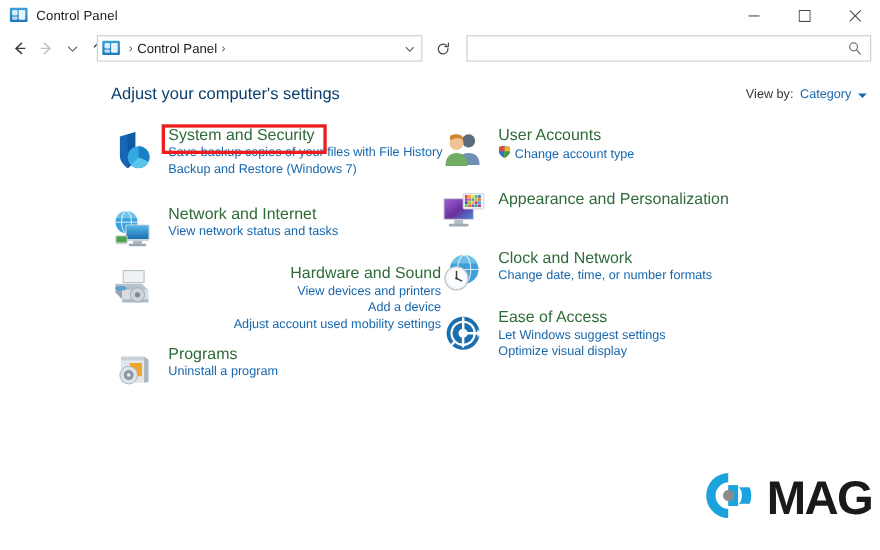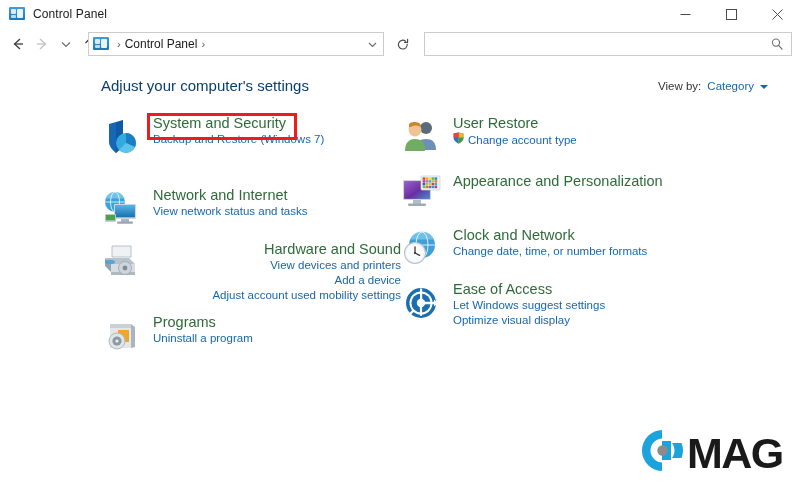--- a/index.html
+++ b/index.html
@@ -179,21 +179,21 @@
   }
   .page-title {
     position: absolute;
     left: 101px; top: 17px;
     font-size: 15px;
     color: #0a3e6e;
     white-space: nowrap;
   }
   .viewby {
     position: absolute;
-    right: 32px; top: 20px;
+    right: 12px; top: 20px;
     display: flex;
     align-items: center;
     gap: 6px;
     font-size: 11.5px;
   }
   .viewby-label { color: #333333; }
   .viewby-value { color: #1767ad; }
   .viewby-caret {
     width: 0; height: 0;
     border-left: 4px solid transparent;
@@ -259,21 +259,21 @@
     pointer-events: none;
     z-index: 20;
   }
 
   
   .watermark {
     position: absolute;
     left: 639px; top: 427px;
     display: flex;
     align-items: center;
-    gap: 1px;
+    gap: 11px;
   }
   .wm-text {
     font-family: "Liberation Sans", sans-serif;
     font-size: 43px;
     font-weight: bold;
     color: #1a1a1a;
     letter-spacing: -1.5px;
     line-height: 44px;
   }
 </style>
@@ -388,20 +388,21 @@
         <svg width="42" height="42" viewBox="0 0 42 42">
           <path d="M8 8 L22 4 L22 26 C22 32 15 37 15 37 C15 37 8 32 8 26 Z" fill="#1667b5"></path>
           <path d="M22 4 L22 26 C22 32 15 37 15 37 L15 6.8 Z" fill="#0d4f94" opacity="0.55"></path>
           <circle cx="25" cy="27" r="10" fill="#33a9e0"></circle>
           <path d="M25 27 L25 17 A10 10 0 0 1 34 31 Z" fill="#1a7fc4"></path>
           <path d="M25 27 L34 31 A10 10 0 0 1 18 34 Z" fill="#5cc3ea"></path>
         </svg>
       </div>
       <div class="cat-body">
         <div class="cat-title">System and Security</div>
+        <a class="cat-link">Save backup copies of your files with File History</a>
         <a class="cat-link">Backup and Restore (Windows 7)</a>
       </div>
     </div>
 
     <div class="cat" style="min-height:44px;">
       <div class="cat-icon">
         <svg width="42" height="42" viewBox="0 0 42 42">
           <circle cx="14" cy="14" r="10" fill="#3aa3dd"></circle>
           <path d="M4.6 10.5 A10 10 0 0 1 23.4 10.5 Z" fill="#7fcbec" opacity="0.8"></path>
           <ellipse cx="14" cy="14" rx="4.5" ry="10" fill="none" stroke="#ffffff" stroke-width="0.9" opacity="0.85"></ellipse>
@@ -474,21 +475,21 @@
       <div class="cat-icon">
         <svg width="42" height="42" viewBox="0 0 42 42">
           <circle cx="25" cy="12" r="6" fill="#5a6b7a"></circle>
           <path d="M15 34 C15 26 19 23 25 23 C31 23 35 26 35 34 Z" fill="#6f90b5"></path>
           <circle cx="14" cy="14" r="6.4" fill="#f0c392"></circle>
           <path d="M4 35 C4 26 8.5 23 14 23 C19.5 23 24 26 24 35 Z" fill="#6fae62"></path>
           <path d="M8 9 C8 5 20 5 20 10 C20 12 18 9 14 9.5 C10 10 9 12 8 11 Z" fill="#c9862f"></path>
         </svg>
       </div>
       <div class="cat-body">
-        <div class="cat-title">User Restore</div>
+        <div class="cat-title">User Accounts</div>
         <a class="cat-link shielded">
           <span class="shield-mini">
             <svg width="11" height="12" viewBox="0 0 11 12">
               <path d="M0.6 1.6 L5.5 0.4 L10.4 1.6 L10.4 6 C10.4 9.4 5.5 11.6 5.5 11.6 C5.5 11.6 0.6 9.4 0.6 6 Z" fill="#2f73c4"></path>
               <path d="M5.5 0.4 L10.4 1.6 L10.4 6 C10.4 9.4 5.5 11.6 5.5 11.6 Z" fill="#f0b429"></path>
               <path d="M0.6 1.6 L5.5 0.4 L5.5 5.6 L0.6 5.6 Z" fill="#e8453c"></path>
               <path d="M5.5 5.6 L10.4 5.6 L10.4 6 C10.4 9.4 5.5 11.6 5.5 11.6 Z" fill="#3a9e4a"></path>
             </svg>
           </span>
           <span>Change account type</span>

